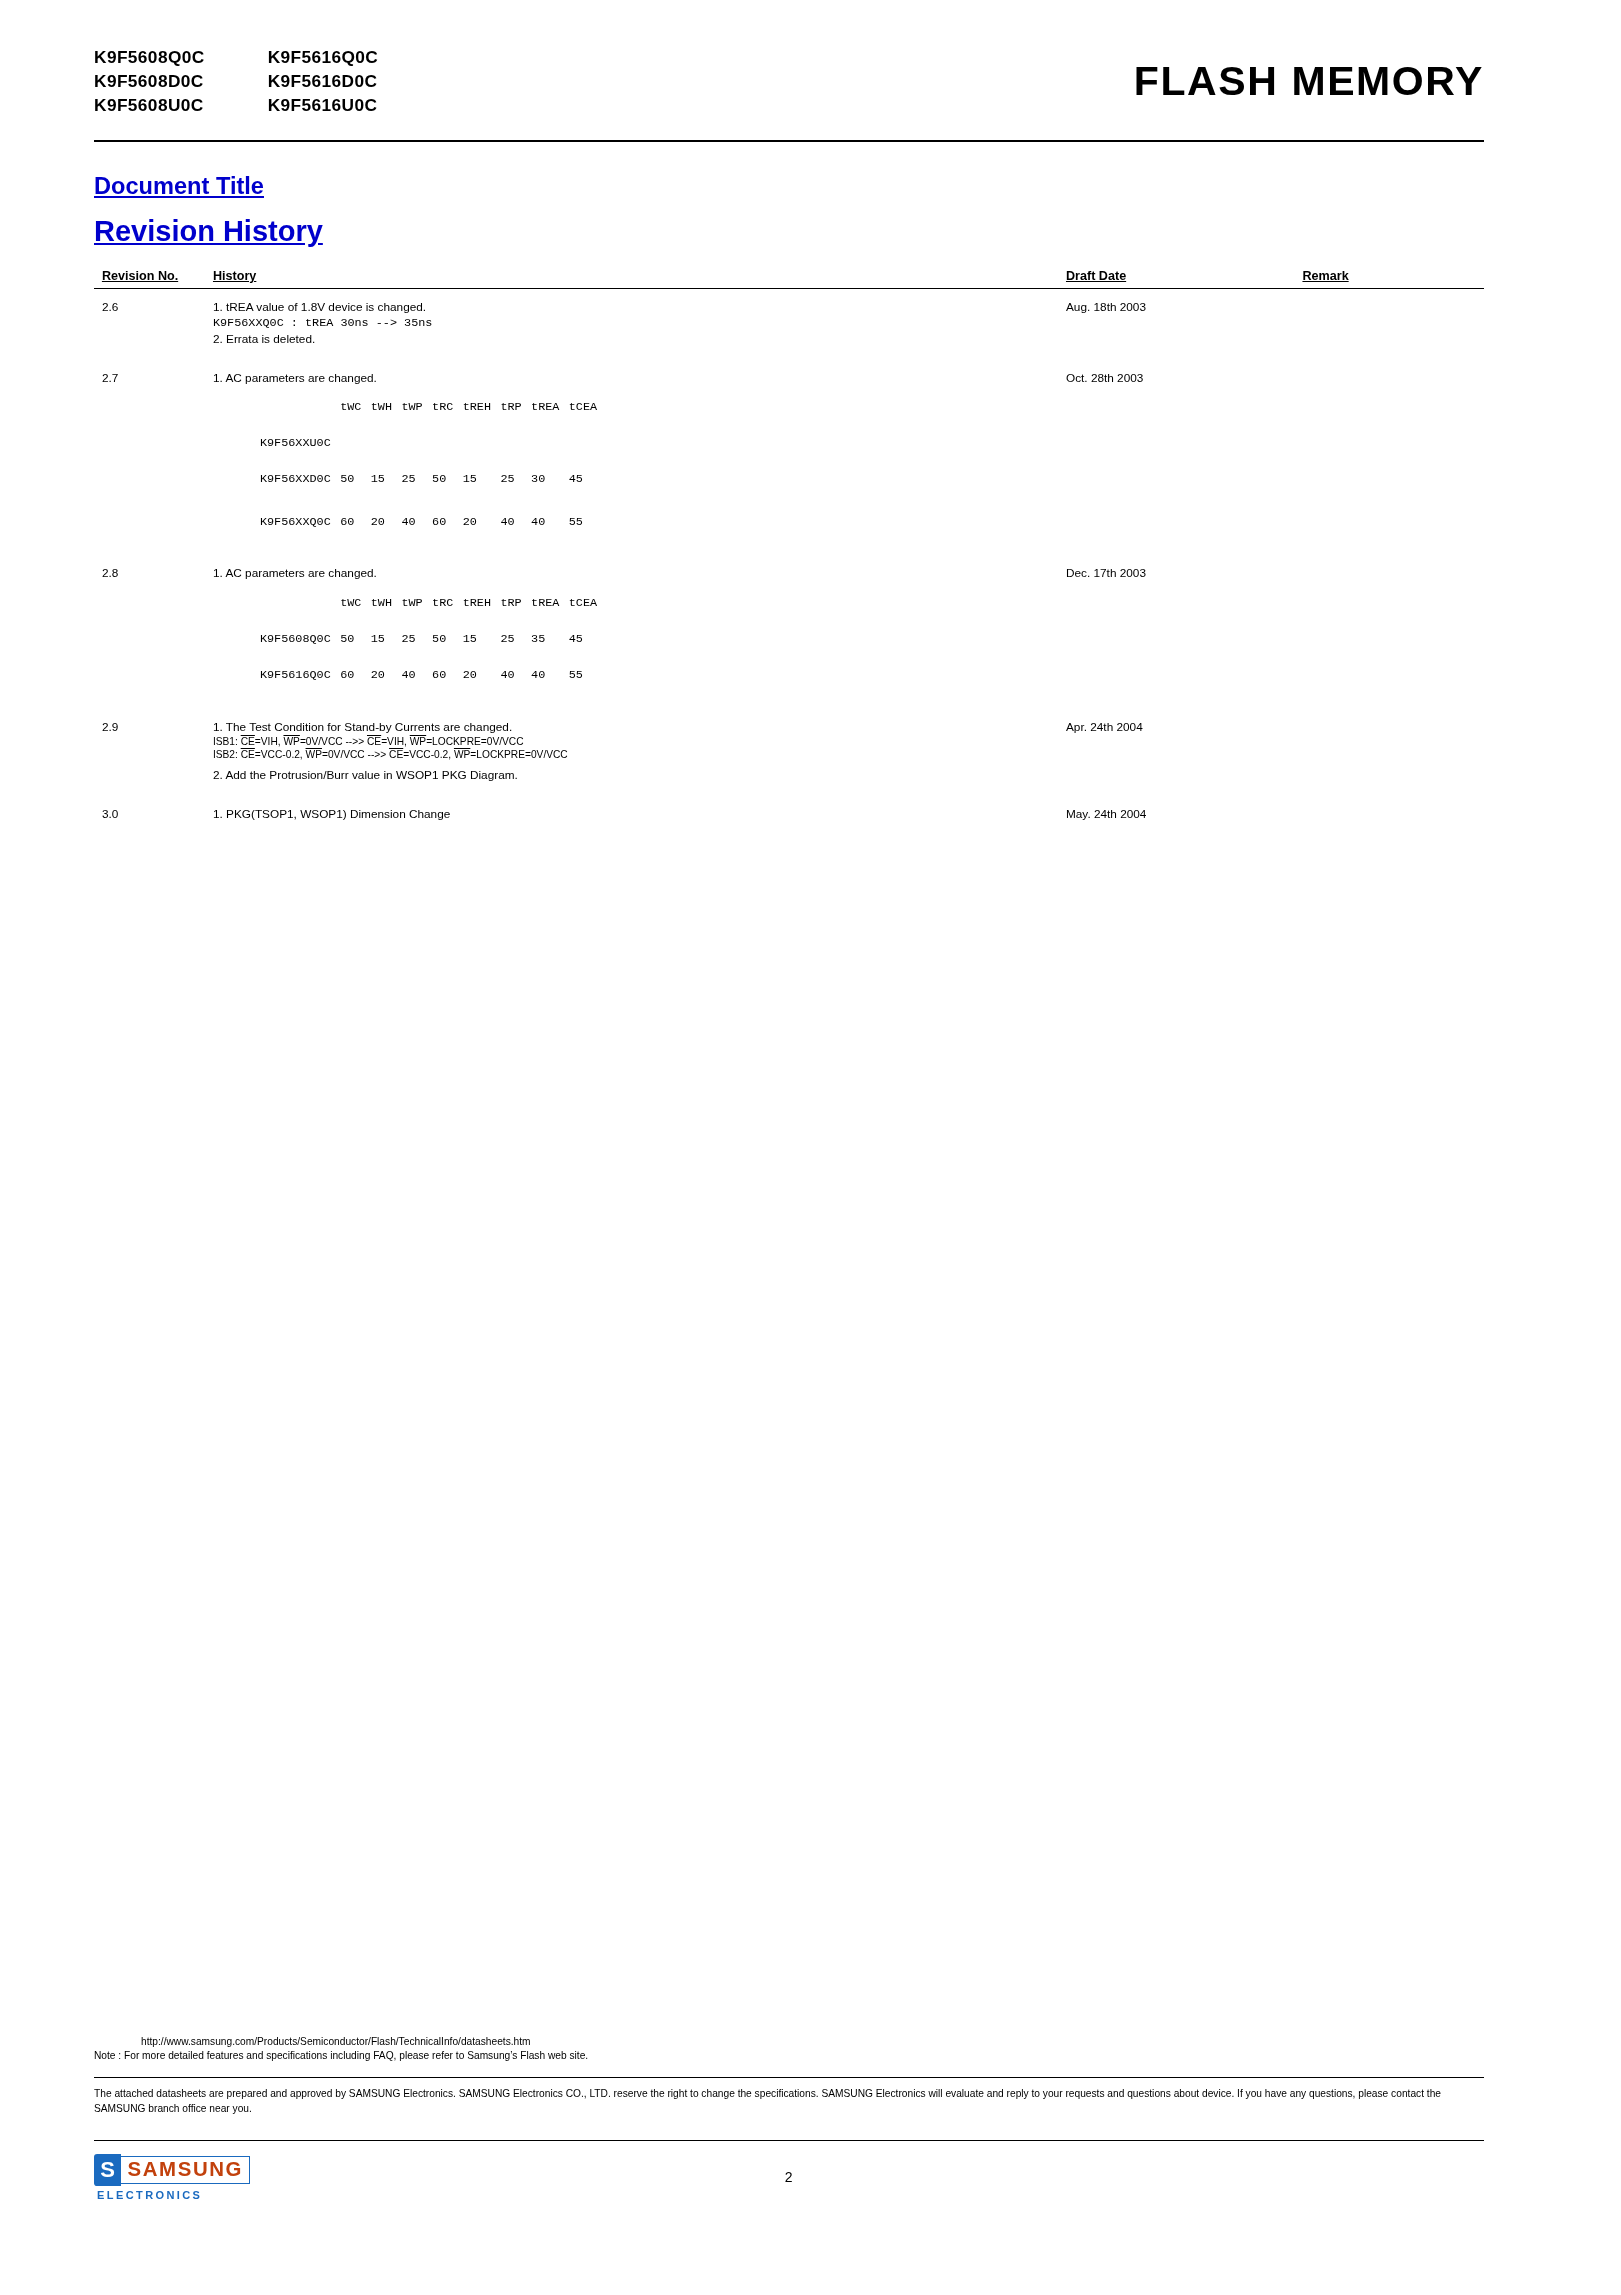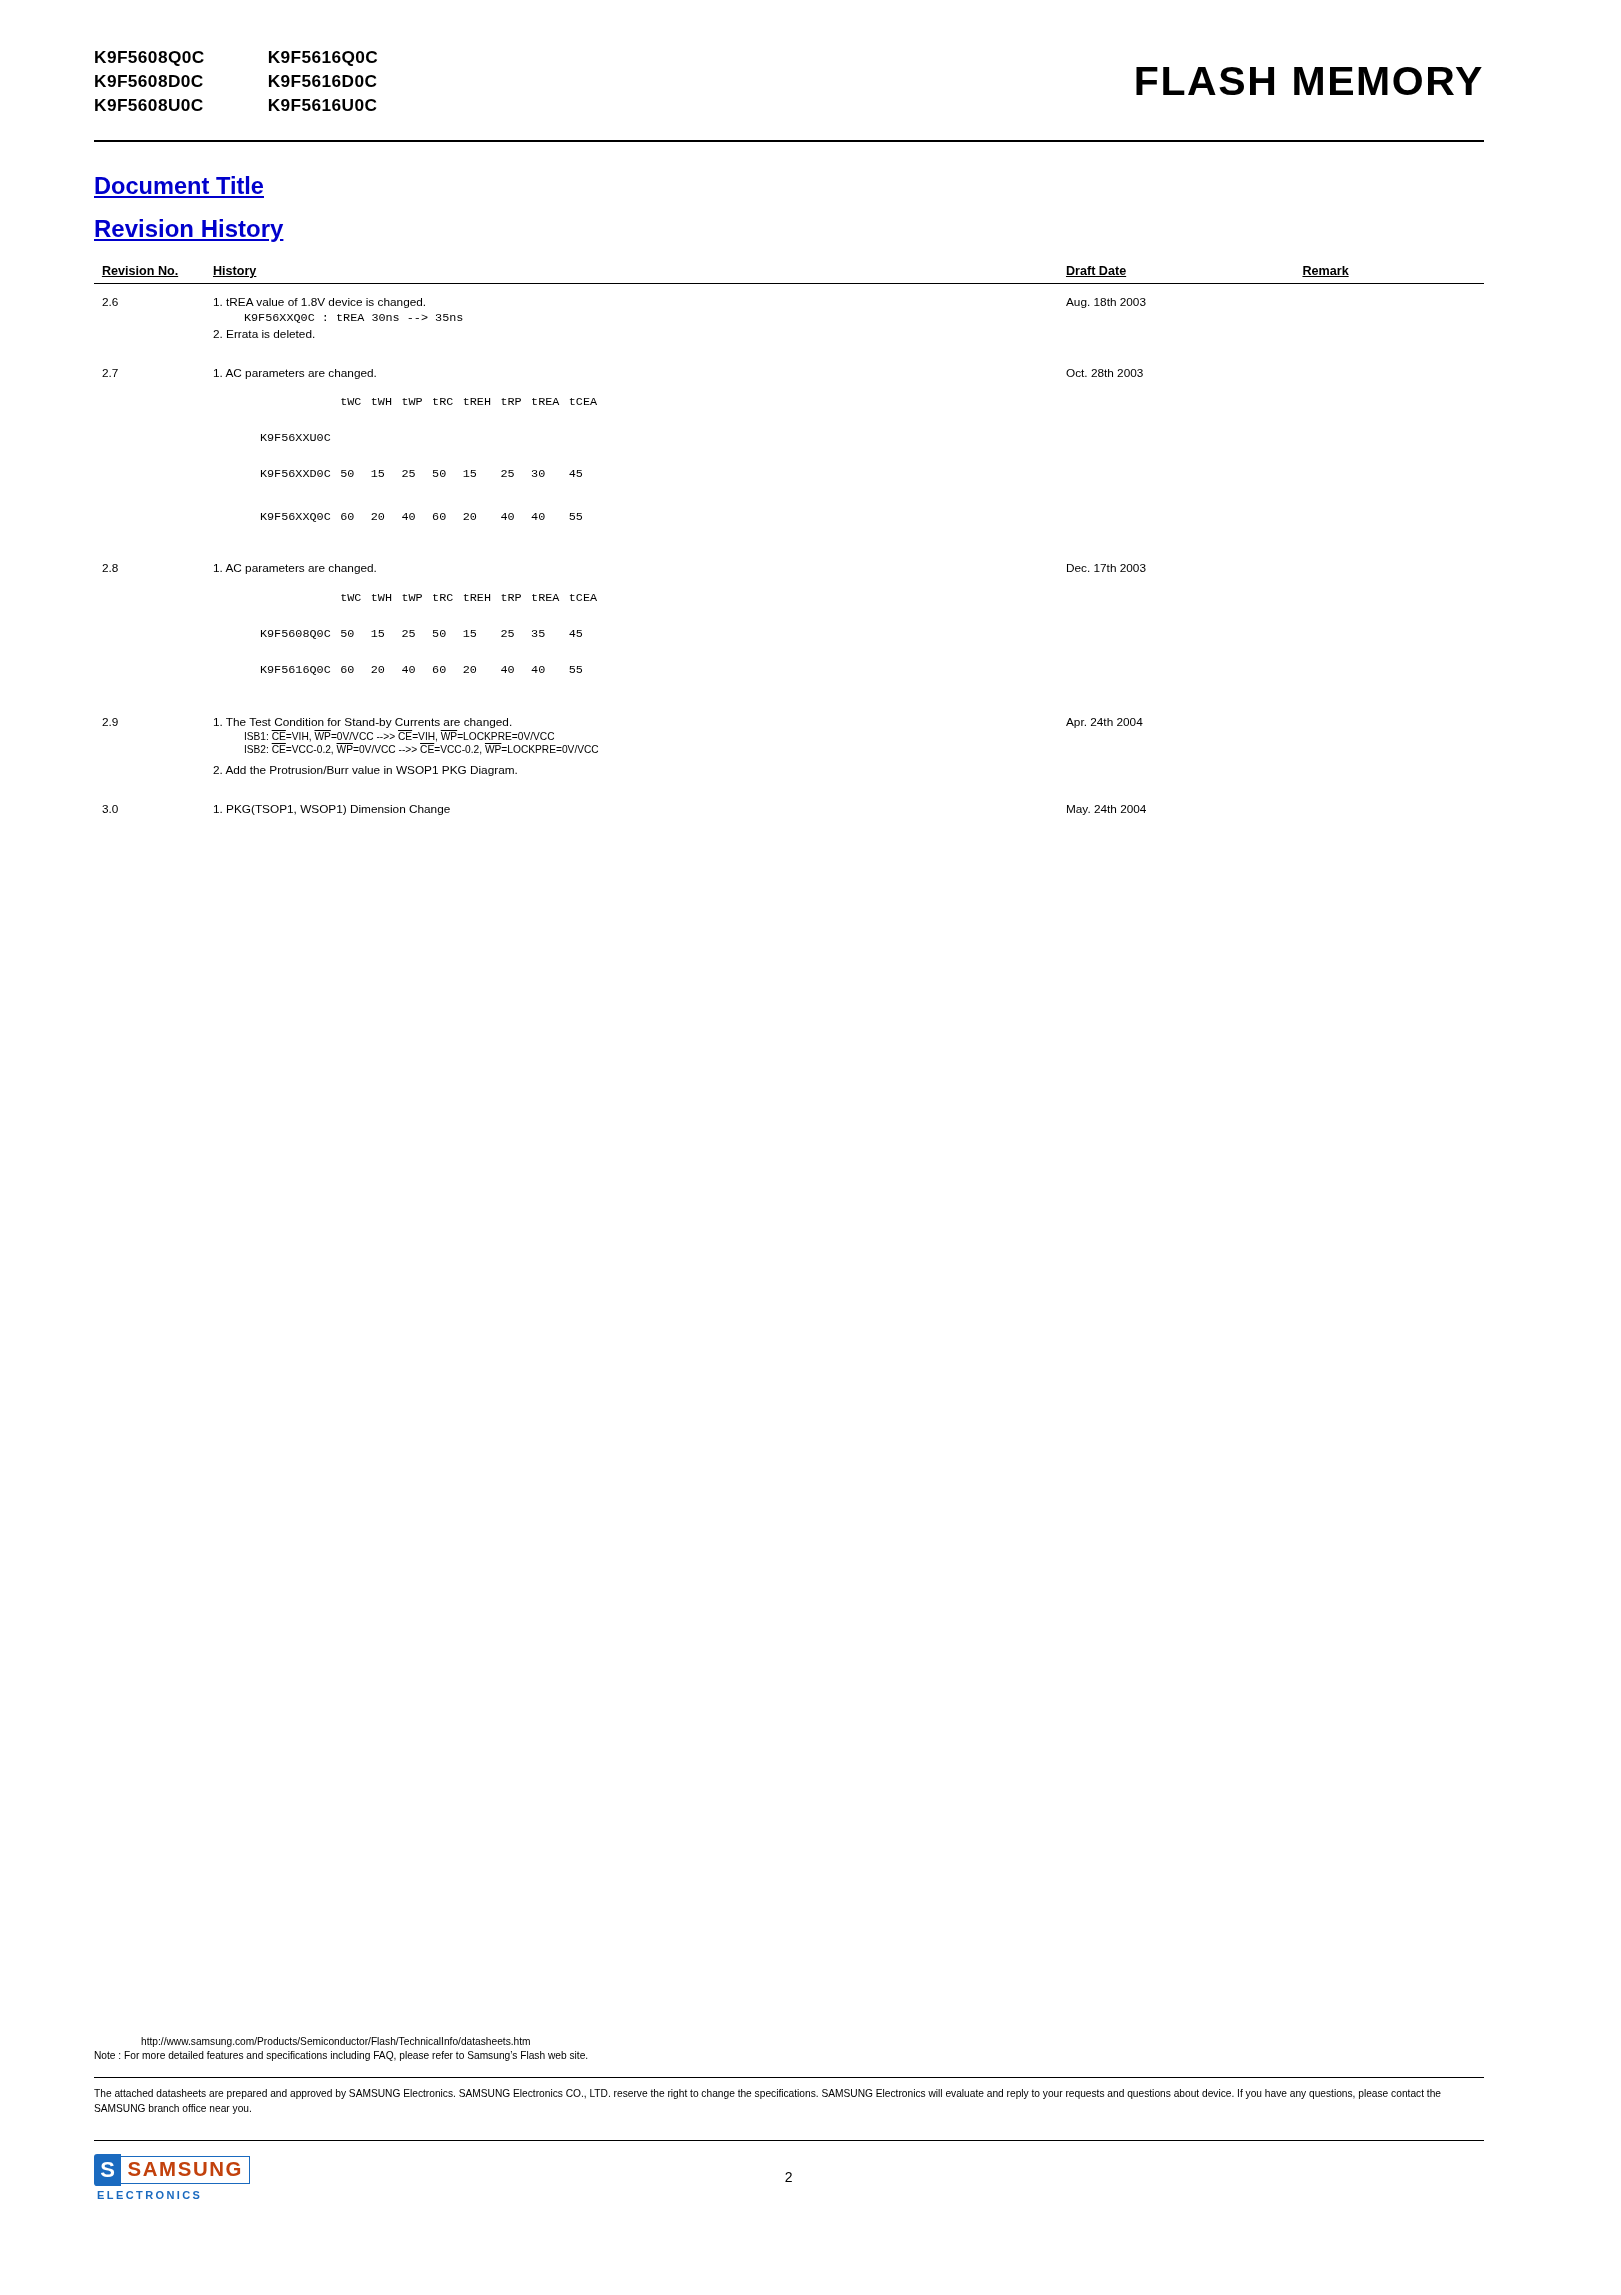--- a/index.html
+++ b/index.html
@@ -59,21 +59,21 @@
       margin-bottom: 15.7px;
     }
     .subtitle {
       font-size: 17.3px;
       font-weight: bold;
       margin-bottom: 31px;
     }
 
     
     .revision-history-title {
-      font-size: 24px;
+      font-size: 29px;
       font-weight: bold;
       color: #0000cc;
       text-decoration: underline;
       margin-bottom: 15.7px;
     }
 
     
     .rev-table {
       width: 100%;
       border-collapse: collapse;
@@ -196,21 +196,20 @@
 
     .content-main {
       flex: 1;
     }
 
     .th-underline {
       text-decoration: underline;
     }
 
     .small-indent {
-      margin-left: 31px;
       font-size: 11px;
     }
 
     .history-block {
       margin-bottom: 0px;
     }
     .history-line {
       margin-bottom: 2.4px;
       font-size: 11.8px;
     }

